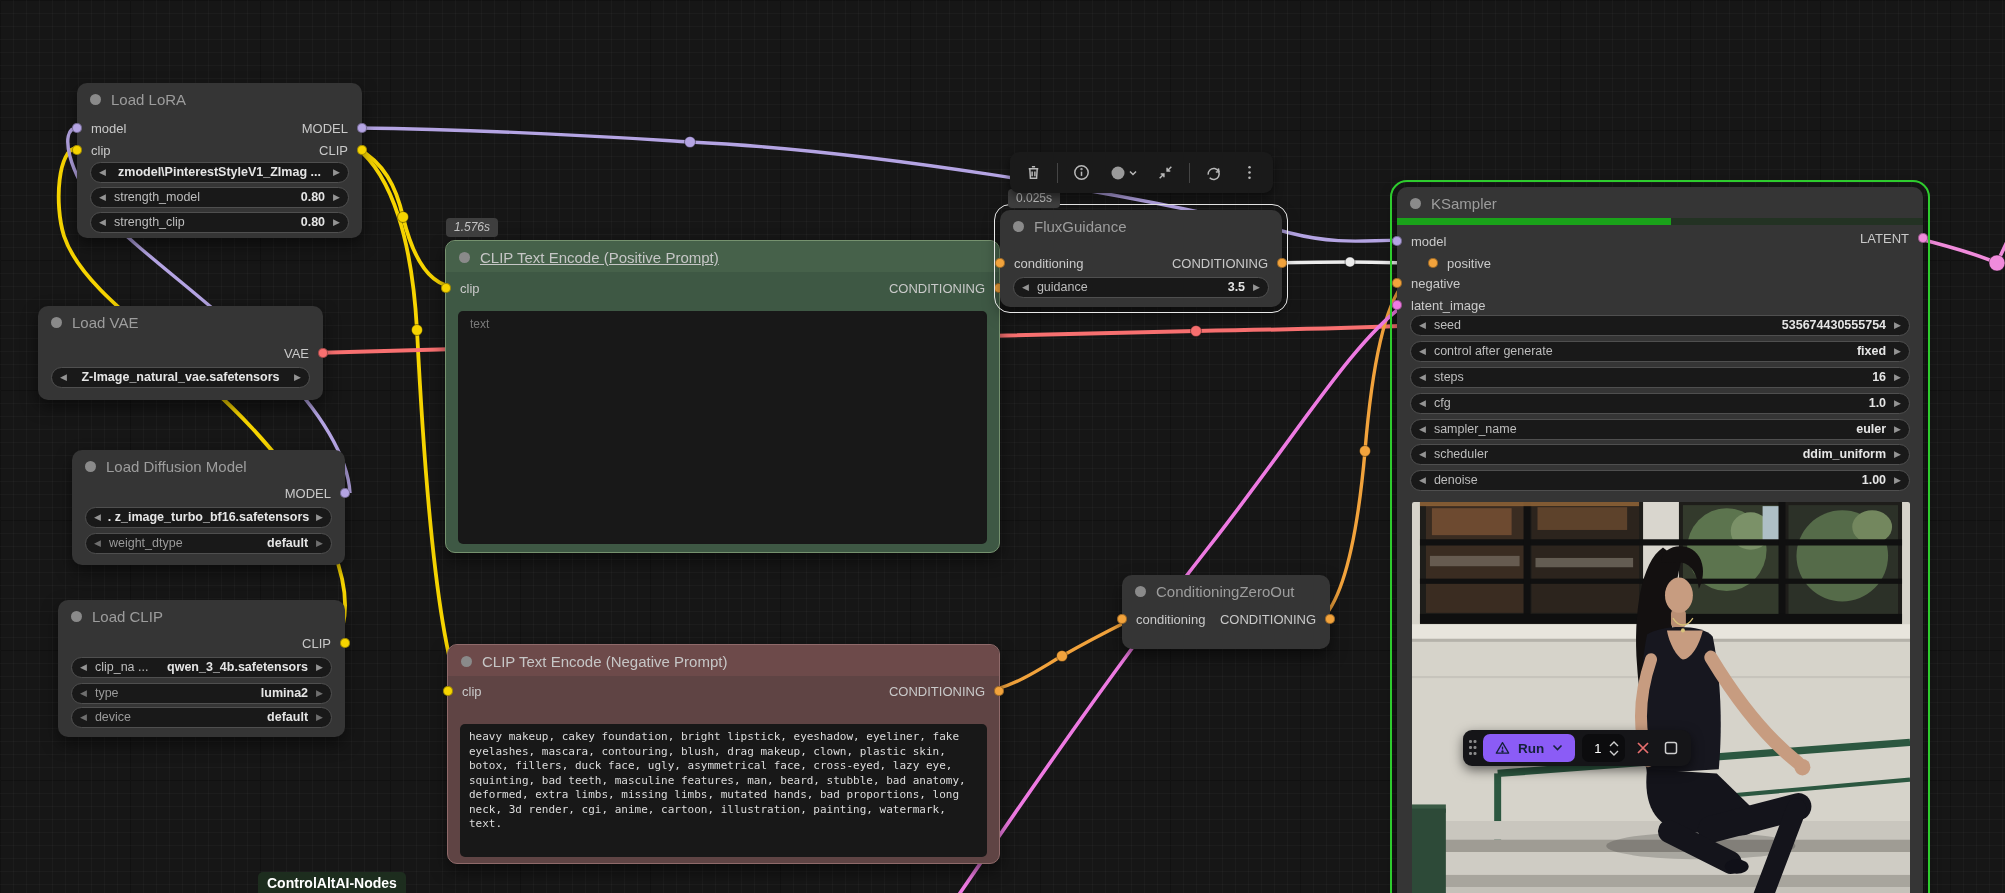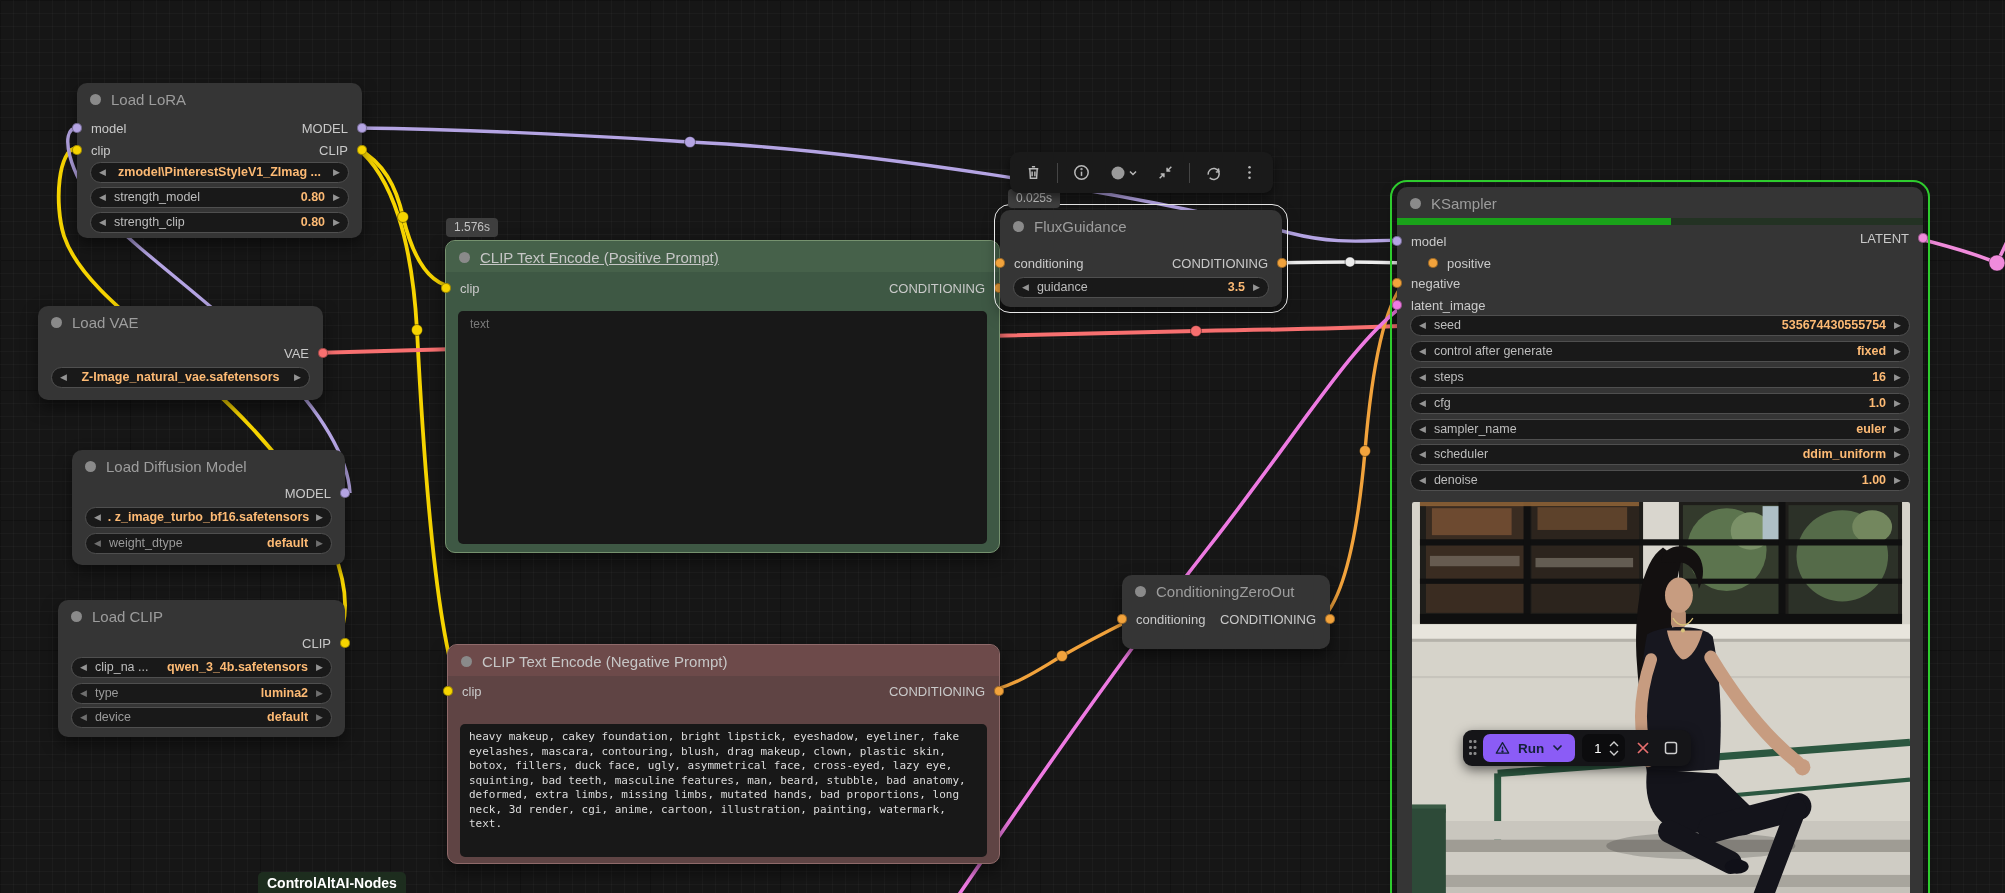--- a/index.html
+++ b/index.html
@@ -26,21 +26,21 @@
   .slot{position:absolute;display:flex;align-items:center;gap:9px;height:16px;
     font-size:13px;color:#c9c9c9;white-space:nowrap;justify-content:center;}
   .slot.in{left:-5px;}
   .slot.out{right:-5px;flex-direction:row-reverse;}
   .sdot{width:10px;height:10px;border-radius:50%;box-shadow:inset 0 0 0 1px rgba(0,0,0,.35);flex:0 0 auto;}
   .widget{position:absolute;left:13px;right:13px;height:21px;background:#191919;
     border:1px solid #4f4f4f;border-radius:11px;display:flex;align-items:center;
     padding:0 8px;font-size:12.5px;color:#c4c4c4;box-sizing:border-box;}
   .arr{color:#949494;font-size:9px;line-height:1;flex:0 0 auto;}
   .wlabel{margin-left:8px;color:#bdbdbd;overflow:hidden;text-overflow:ellipsis;}
-  .wvalue{margin-left:auto;margin-right:8px;color:#fdba74;font-weight:600;}
+  .wvalue{margin-left:auto;margin-right:8px;color:#e5e5e5;font-weight:600;}
   .widget.center .wvalue{margin:0 auto;}
   .widget.dim .arr{color:#6f6f6f;} .widget.dim .wlabel{color:#9a9a9a;}
   .textw{position:absolute;left:12px;right:12px;background:#181818;border-radius:5px;
     color:#dcdcdc;font-family:"DejaVu Sans Mono",monospace;font-size:11px;line-height:14.5px;
     padding:6px 9px;box-sizing:border-box;overflow:hidden;white-space:pre-wrap;word-break:break-word;}
   .textw.empty{color:#7a7a7a;font-family:"Liberation Sans",sans-serif;font-size:12px;padding-left:12px;}
   .progress{position:absolute;left:0;right:0;height:7px;background:#233223;overflow:hidden;}
   .progress i{display:block;height:100%;background:#1aa21a;}
   .imgbox{position:absolute;overflow:hidden;background:#111;border-radius:2px;}
   
@@ -195,21 +195,21 @@
           <span class="wvalue">default</span>
           <span class="arr">▶</span>
         </div>
       </div>
       <div class="node" style="left: 445px; top: 240px; width: 555px; height: 313px; background: rgb(62, 88, 68); border: 1px solid rgb(118, 146, 111);">
         <div class="hdr" style="height: 31px; background: rgb(70, 97, 74);"></div>
         <div class="title">
           <span class="tdot"></span>
           <span style="color: rgb(198, 198, 198); text-decoration: underline;">CLIP Text Encode (Positive Prompt)</span>
         </div>
-        <div class="badge" style="left: 0px; top: -23px;">1.576s</div>
+        <div class="badge" style="left: 0px; top: -23px; font-style: italic;">1.576s</div>
         <div class="slot in" style="top: 39px;">
           <span class="sdot" style="background: rgb(246, 212, 0);"></span>
           <span>clip</span>
         </div>
         <div class="slot out" style="top: 39px;">
           <span class="sdot" style="background: rgb(242, 163, 60);"></span>
           <span>CONDITIONING</span>
         </div>
         <div class="textw empty" style="top: 70px; height: 233px;">text</div>
       </div>

